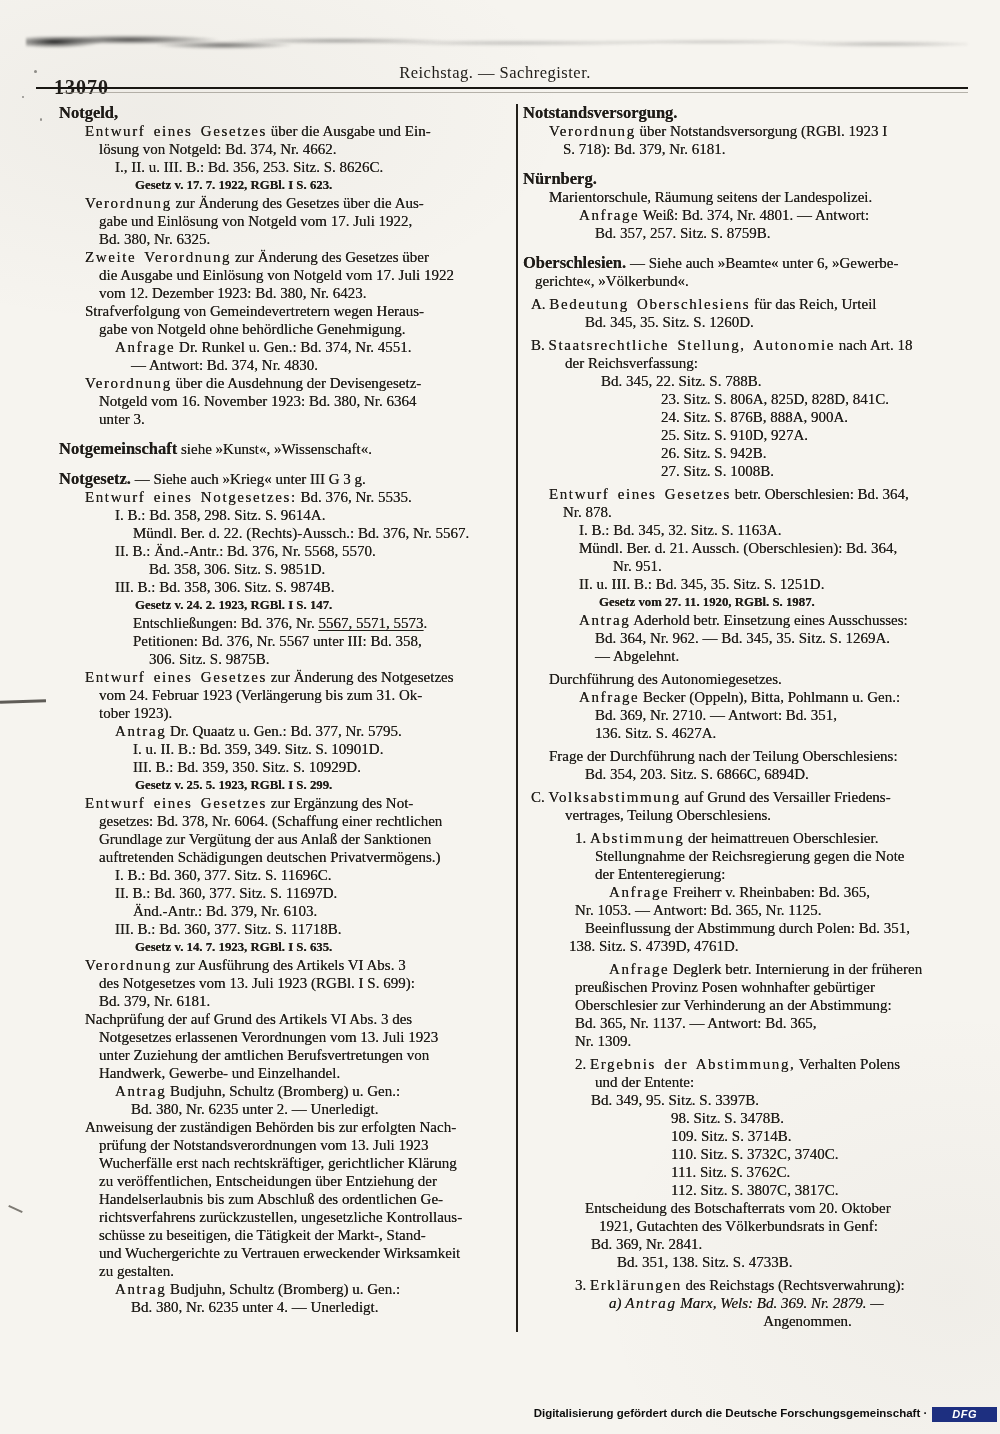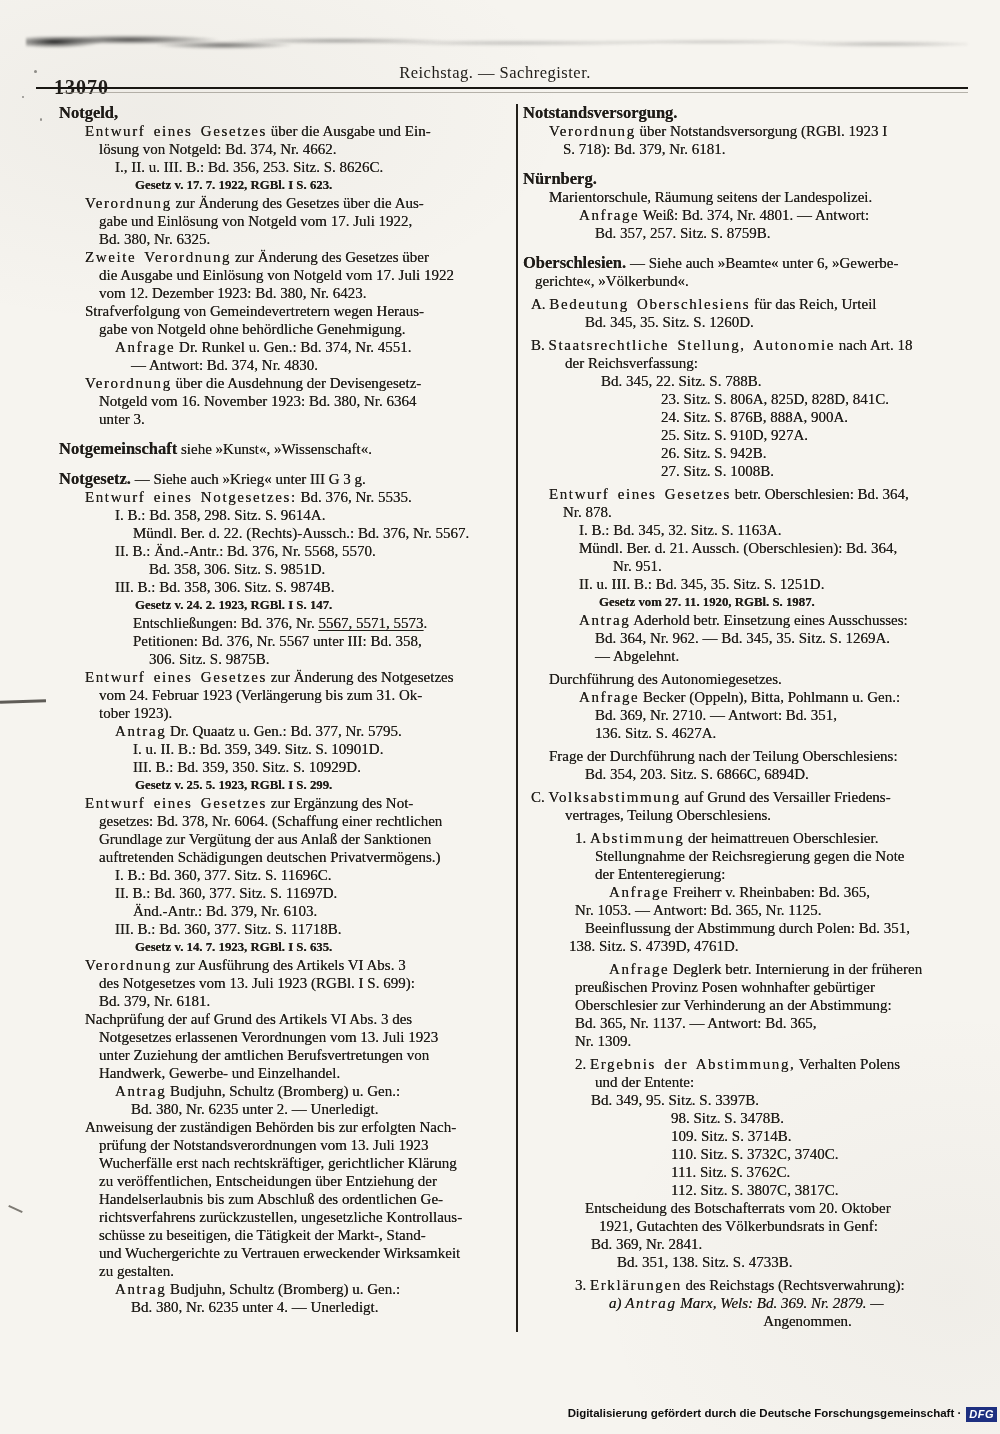--- a/index.html
+++ b/index.html
@@ -58,21 +58,21 @@
   .numf{margin-left:52px;} .numt{margin-left:72px;}
   .bf{margin-left:62px;}   .bw{margin-left:46px;}
   .e2rf{margin-left:86px;} .e2r{margin-left:52px;}
   .entA{margin-left:62px;} .entB{margin-left:76px;} .entC{margin-left:68px;} .entD{margin-left:94px;font-family:Liberation Serif, serif;}
   .subaf{margin-left:86px;font-style:italic;} .suba{margin-left:118px;text-align:center;}
 
   .footer{position:absolute;right:3px;bottom:12px;display:flex;gap:5px;
           font-family:"Liberation Sans","DejaVu Sans",sans-serif;}
   .credit{font-size:11.5px;font-weight:bold;color:#0c0c0c;}
   .dfg{background:#1d2f80;color:#ffffff;font-weight:bold;font-style:italic;
-       font-size:11px;line-height:15px;padding:0 3px;letter-spacing:.5px;}
+       font-size:11px;line-height:15px;padding:0 20px;letter-spacing:.5px;}
 </style>
 </head>
 <body>
 
 <div class="page">
   <div class="smudge"></div>
   <div class="speck" style="left:34px;top:70px;width:3px;height:3px;"></div>
   <div class="speck" style="left:22px;top:96px;width:2px;height:2px;"></div>
   <div class="speck" style="left:40px;top:118px;width:2px;height:3px;"></div>
   <div class="artifact-dash"></div>

